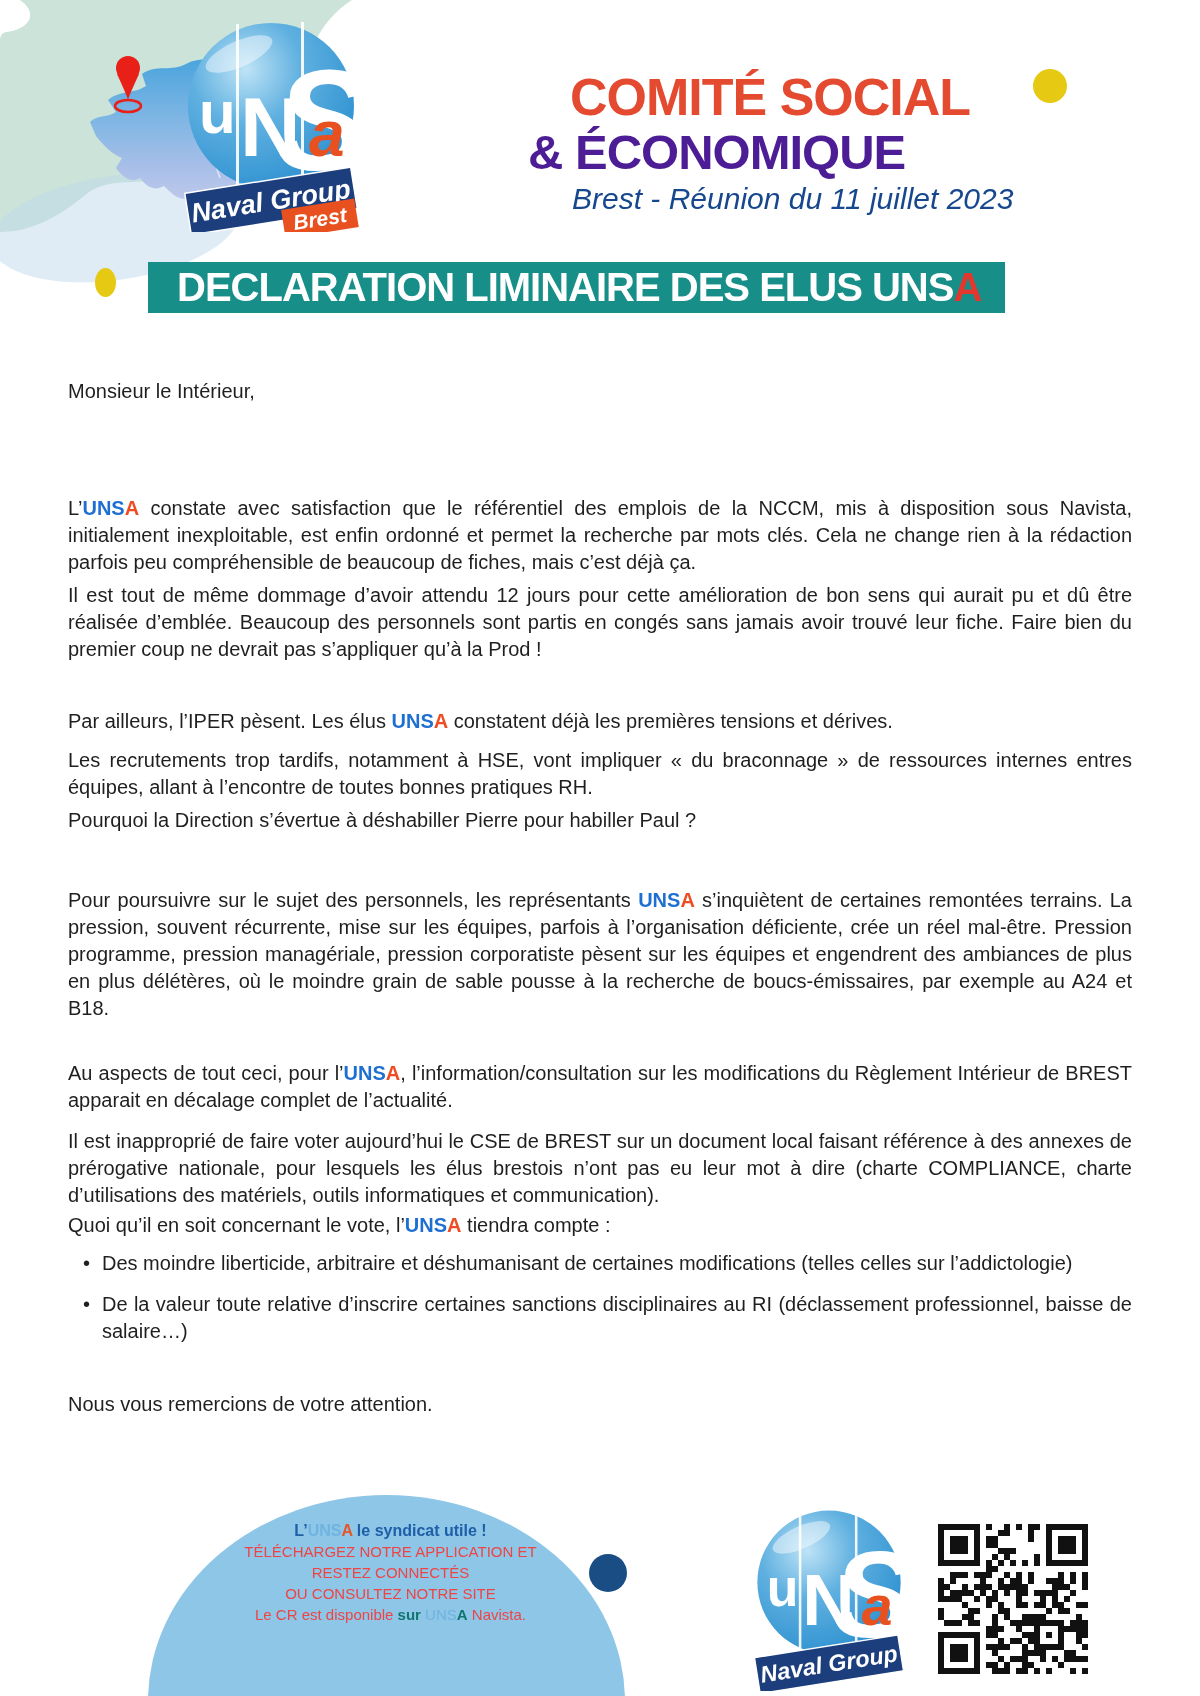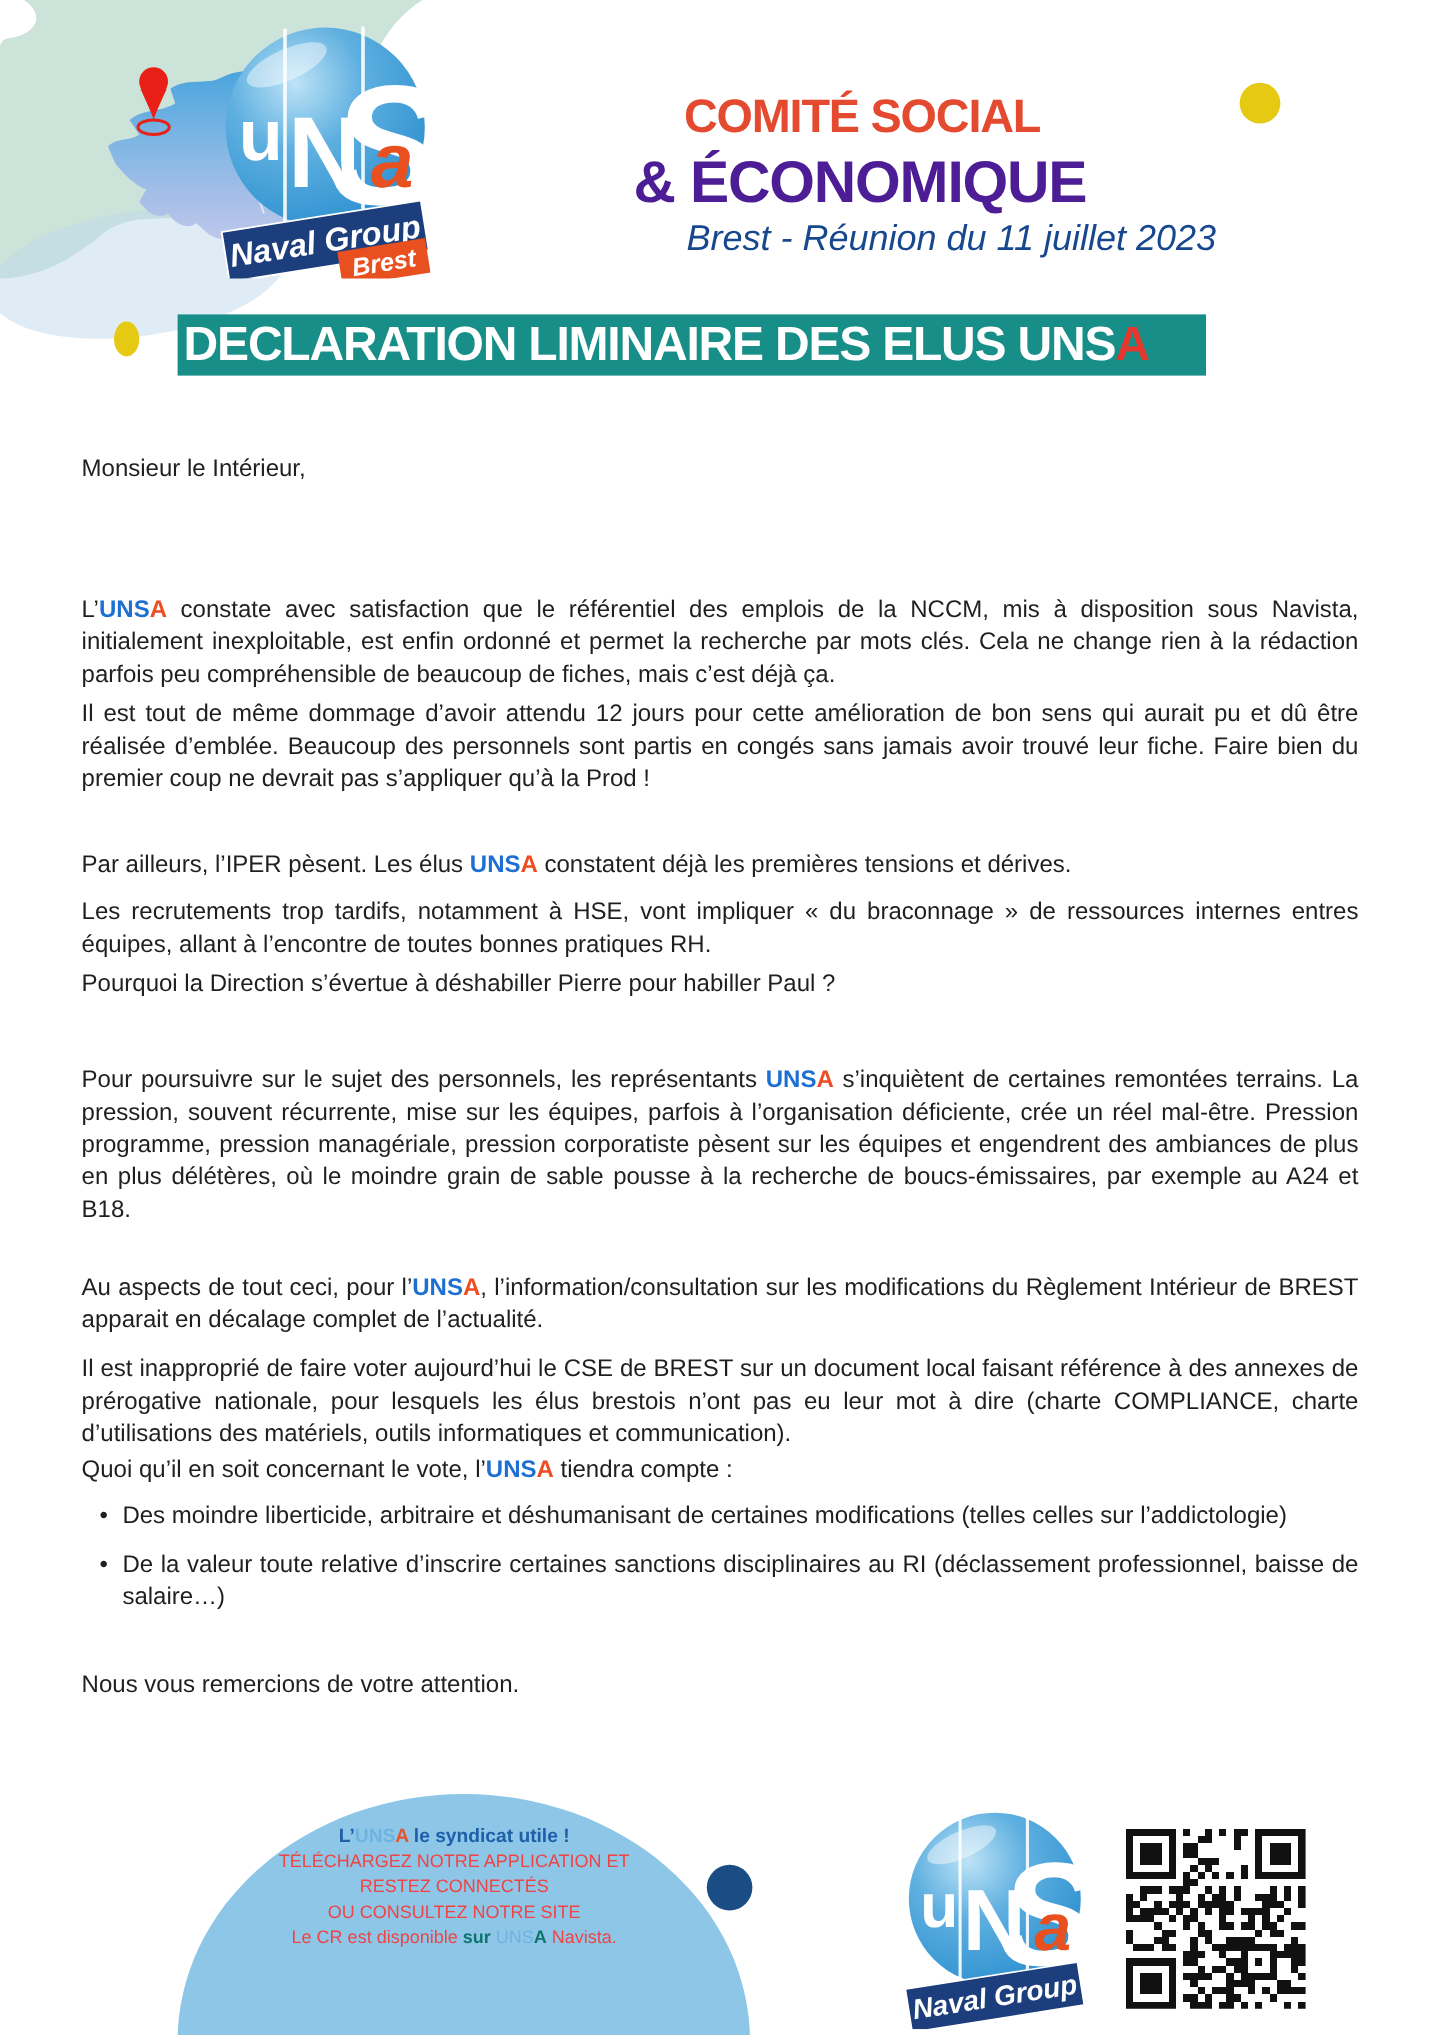--- a/index.html
+++ b/index.html
@@ -10,34 +10,34 @@
   }
   svg text{font-family:"Liberation Sans", sans-serif;}
 
   
   .blob-svg{position:absolute; left:0; top:0;}
   .map-svg{position:absolute; left:88px; top:28px;}
   .logo-top{position:absolute; left:183px; top:20px;}
   .logo-bottom{position:absolute; left:753px; top:1508px;}
 
   .header-titles{position:absolute; left:528px; top:70px; white-space:nowrap;}
-  .title-l1{padding-left:42px; font-size:39px; line-height:55px; font-weight:700;
+  .title-l1{padding-left:42px; font-size:52px; line-height:55px; font-weight:700;
             letter-spacing:-1px; color:#E34A2F;}
   .title-l2{font-size:49px; line-height:55px; font-weight:700; letter-spacing:-1px; color:#4c1d95;}
   .subtitle{margin-top:2px; padding-left:44px; font-size:30px; line-height:34px;
             font-style:italic; color:#17488D;}
 
   .dot{position:absolute; border-radius:50%; background:#E6C913;}
   .dot-top{left:1033px; top:69px; width:34px; height:34px;}
   .dot-left{left:95px; top:268px; width:21px; height:29px;}
 
   .decl-banner{
     position:absolute; left:148px; top:262px; width:857px; height:51px;
     background:#188E88; color:#ffffff; font-size:40px; font-weight:700;
-    line-height:51px; padding-left:5px; letter-spacing:-1px; white-space:nowrap;
+    line-height:51px; padding-left:29px; letter-spacing:-1px; white-space:nowrap;
     box-sizing:border-box;
   }
   .decl-banner .accent{color:#E3372E;}
 
   
   .letter{position:absolute; left:68px; top:378px; width:1064px;
           font-size:20px; line-height:27px; text-align:justify;}
   .salutation{margin:0 0 90px 0; text-align:left;}
   #paragraphs p{margin:0; text-align:justify;}
   #paragraphs p:nth-child(2){margin-top:6px;}
@@ -57,21 +57,21 @@
   #bullets li:first-child{margin-top:0;}
   .bullet-marker{flex:0 0 19px; font-size:20px;}
   .bullet-text{flex:1; text-align:justify;}
   .closing{margin:46px 0 0 0; text-align:left;}
 
   
   .dome{position:absolute; left:148px; top:1495px; width:477px; height:412px;
         border-radius:50%; background:#8EC6E8;}
   .navy-dot{position:absolute; left:589px; top:1554px; width:38px; height:38px;
             border-radius:50%; background:#1B4D85;}
-  .dome-text{position:absolute; left:140px; top:1520px; width:477px;
+  .dome-text{position:absolute; left:152px; top:1520px; width:477px;
              text-align:center; font-size:15px; line-height:21px;}
   .dome-text .dome-line:first-child{font-size:16px; font-weight:700;}
   .k-nb{color:#1E5FA7; font-weight:700;}
   .k-lb{color:#6FB3E0; font-weight:700;}
   .k-rb{color:#E8542A; font-weight:700;}
   .k-bl{color:#ef4444;}
   .k-rd{color:#0f766e;font-weight:bold;}
   .k-lbn{color:#6FB3E0;}
 
   .qr-svg{position:absolute; left:938px; top:1524px;}

